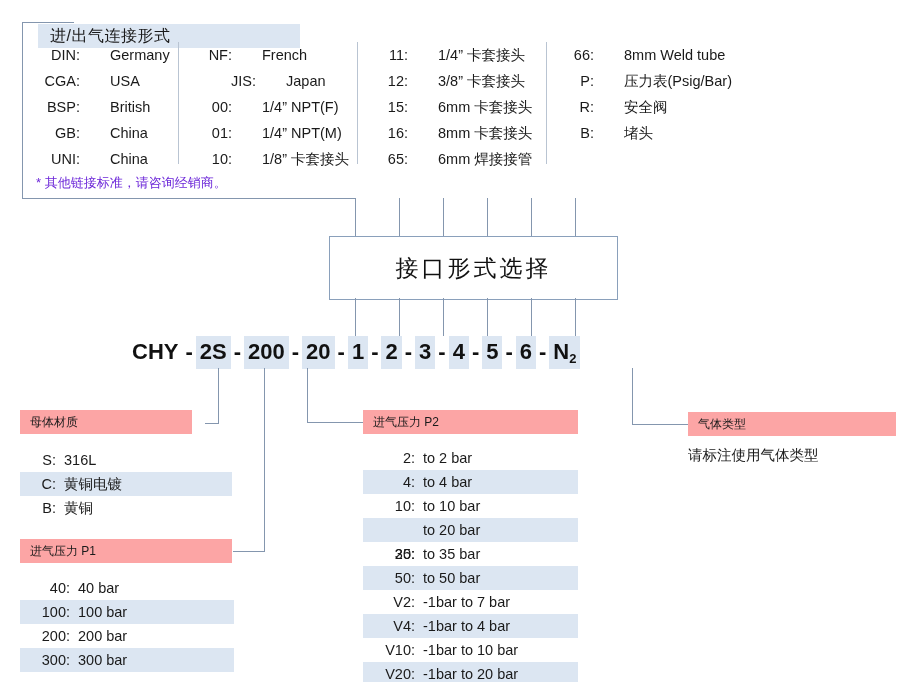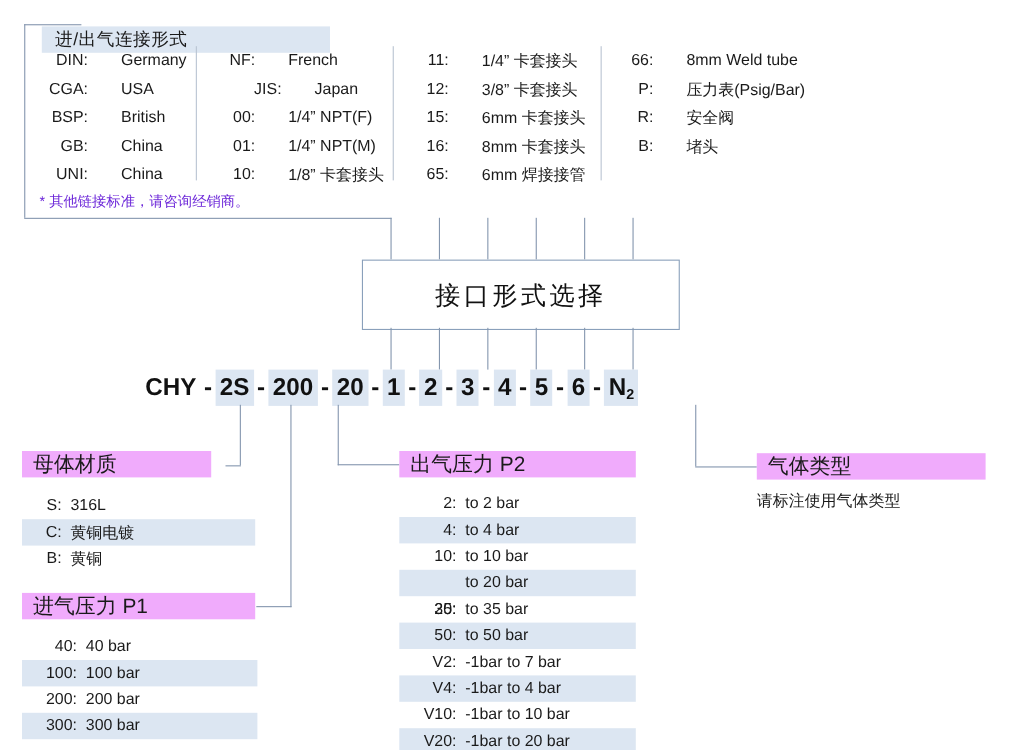--- a/index.html
+++ b/index.html
@@ -99,22 +99,22 @@
     padding: 3px 4px 4px 4px;
     white-space: pre;
   }
   #code-line .tok.hl { background: #dce6f2; }
   #code-line .dash { padding: 3px 3px 4px 3px; }
   #code-line sub { font-size: 13px; vertical-align: baseline; position: relative; top: 4px; }
 
   
   .grp-hdr {
     position: absolute;
-    background: #f0abfc;
-    font-size: 19px;
+    background: #fca5a5;
+    font-size: 12px;
     display: flex;
     align-items: center;
     padding-left: 10px;
     box-sizing: border-box;
     height: 24px;
   }
   .grp-list { position: absolute; font-size: 14.5px; }
   .grp-row {
     display: flex;
     align-items: center;
@@ -323,21 +323,21 @@
     <div class="grp-row">
       <span class="grp-key" style="width:50px;">200:</span>
       <span class="grp-val">200 bar</span>
     </div>
     <div class="grp-row hl">
       <span class="grp-key" style="width:50px;">300:</span>
       <span class="grp-val">300 bar</span>
     </div>
   </div>
 
-  <div class="grp-hdr" style="left:363px; top:410px; width:215px;">出气压力 P2</div>
+  <div class="grp-hdr" style="left:363px; top:410px; width:215px;">进气压力 P2</div>
   <div class="grp-list" style="left:363px; top:446px; width:215px;">
     <div class="grp-row">
       <span class="grp-key" style="width:52px;">2:</span>
       <span class="grp-val">to 2 bar</span>
     </div>
     <div class="grp-row hl">
       <span class="grp-key" style="width:52px;">4:</span>
       <span class="grp-val">to 4 bar</span>
     </div>
     <div class="grp-row">

